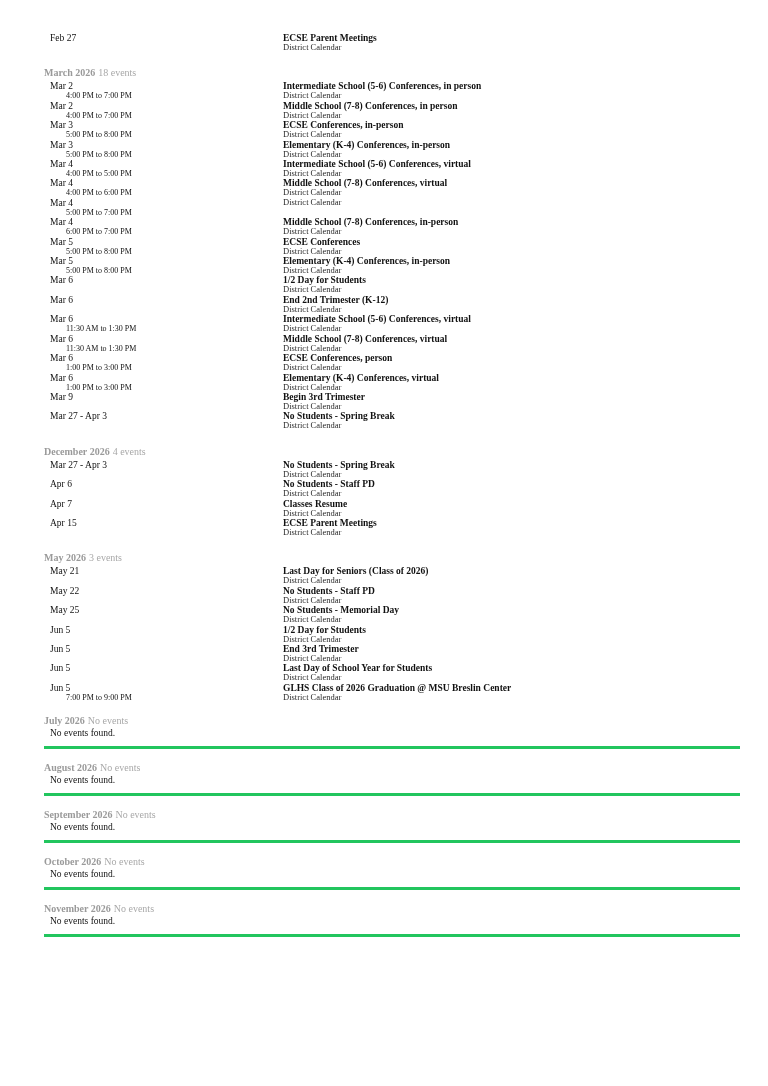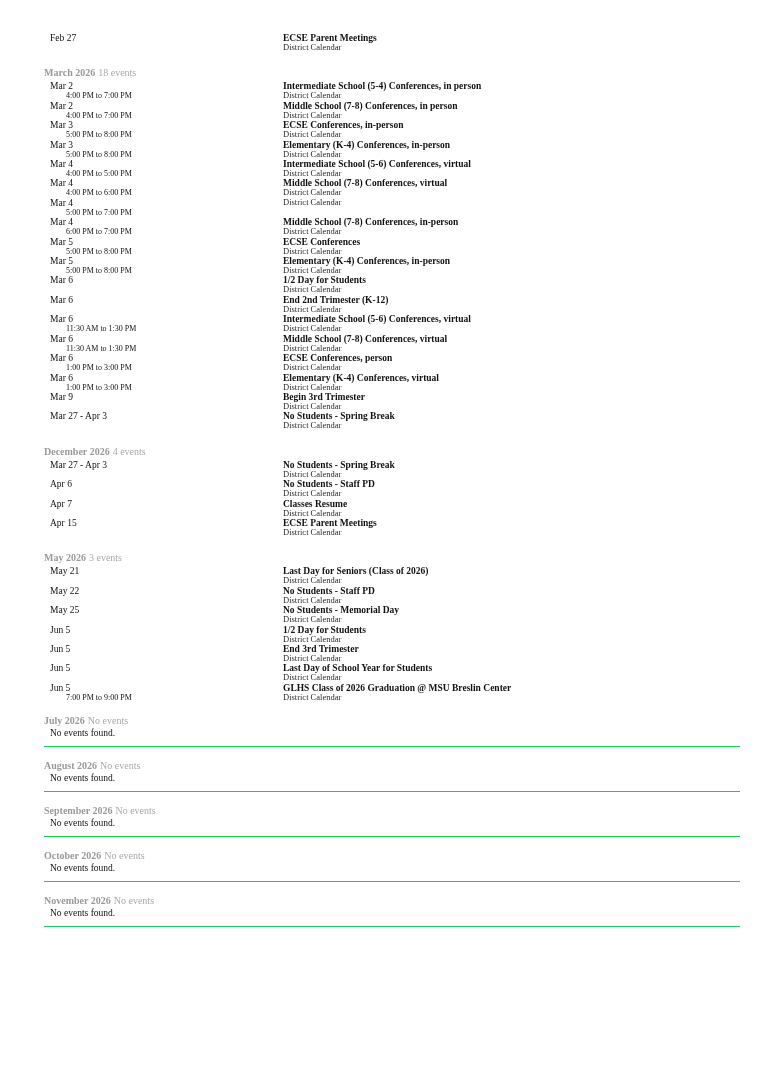--- a/index.html
+++ b/index.html
@@ -59,21 +59,21 @@
     color: #111111;
     text-decoration: none;
     display: block;
   }
   .ev-cal {
     font-size: 8.5px;
     line-height: 9.4px;
     color: #2b2b2b;
   }
   .month-section.empty {
-    border-bottom: 1px solid #22c55e;
+    border-bottom: 3px solid #22c55e;
     padding-bottom: 7px;
     margin-bottom: 2px;
   }
   .month-section.empty .month-header { margin: 11px 0 2px 0; }
   .no-events {
     font-size: 9.5px;
     line-height: 11px;
     margin: 2px 0 0 6px;
     color: #111111;
   }
@@ -94,21 +94,21 @@
       </div>
     </section>
     <section class="month-section">
       <div class="month-header"><span class="month-name">March 2026</span><span class="month-count">18 events</span></div>
       <div class="event-row">
         <div class="ev-left">
           <div class="ev-date">Mar 2</div>
           <div class="ev-time">4:00 PM to 7:00 PM</div>
         </div>
         <div class="ev-right">
-          <a class="ev-title">Intermediate School (5-4) Conferences, in person</a>
+          <a class="ev-title">Intermediate School (5-6) Conferences, in person</a>
           <div class="ev-cal">District Calendar</div>
         </div>
       </div>
       <div class="event-row">
         <div class="ev-left">
           <div class="ev-date">Mar 2</div>
           <div class="ev-time">4:00 PM to 7:00 PM</div>
         </div>
         <div class="ev-right">
           <a class="ev-title">Middle School (7-8) Conferences, in person</a>

